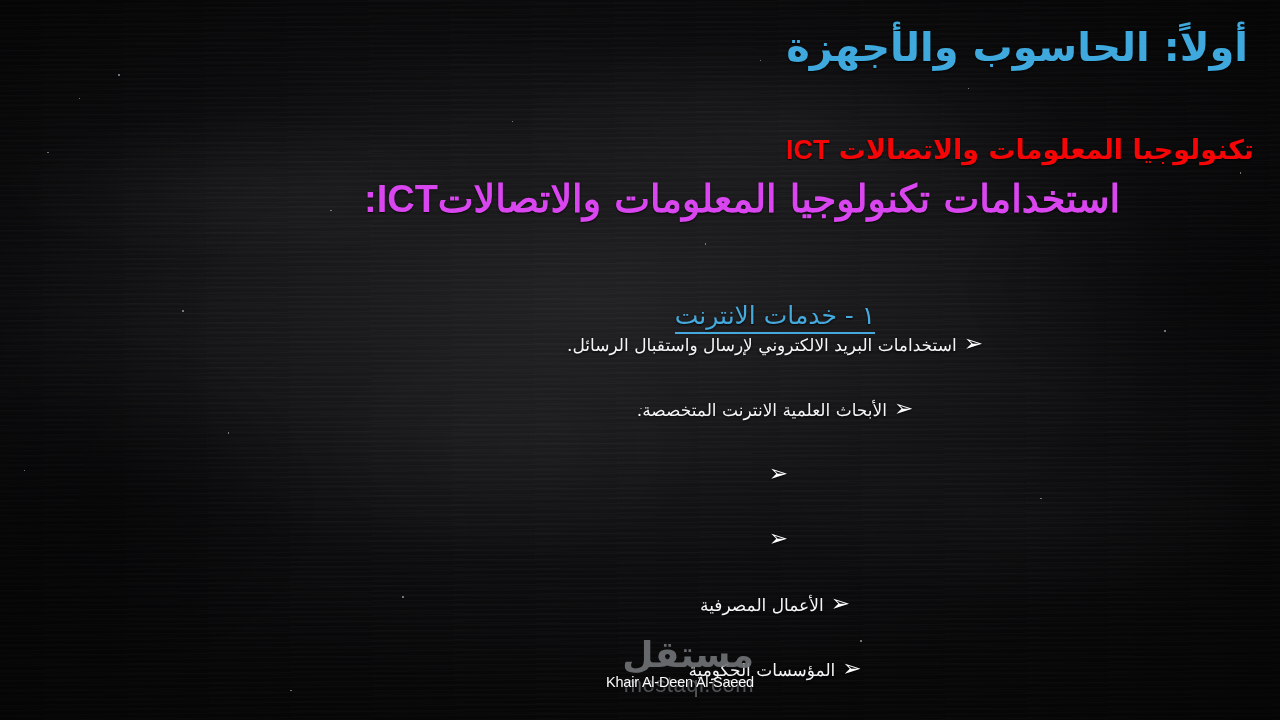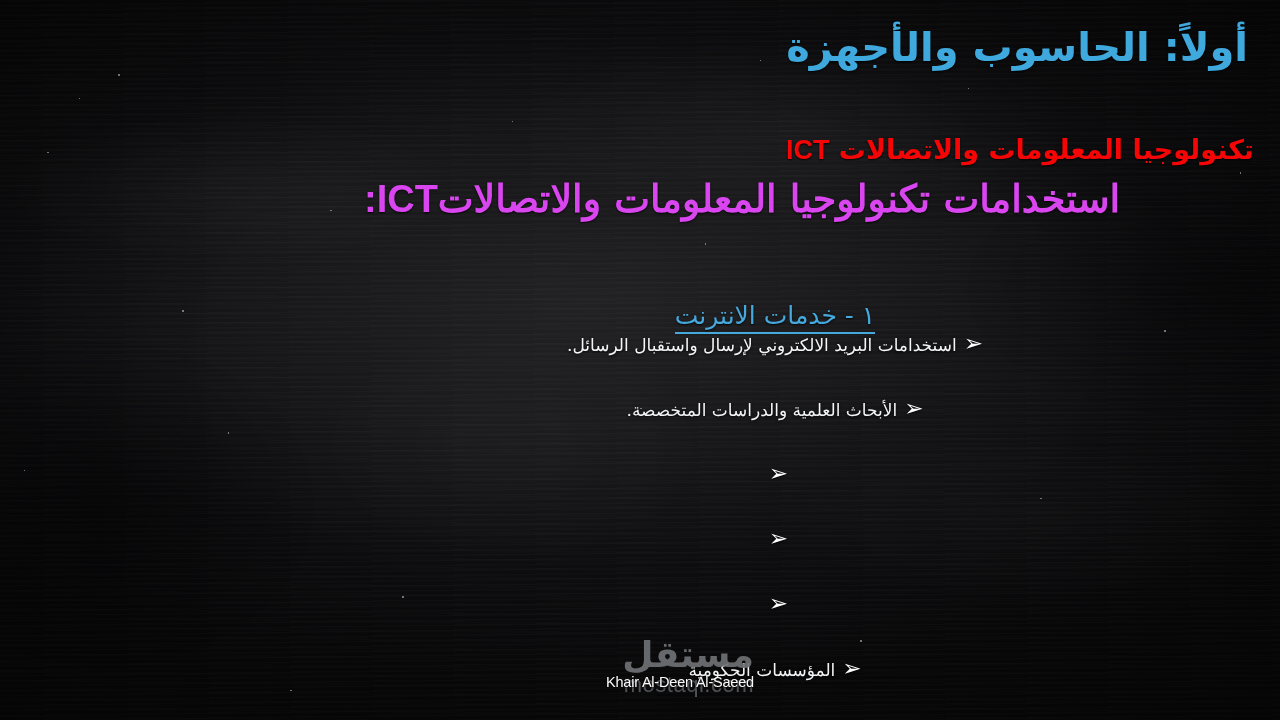--- a/index.html
+++ b/index.html
@@ -250,33 +250,34 @@
 
     <div class="bullets">
 
       <div class="bullet-row">
         <span class="bullet-mark">➢</span>
         <span class="bullet-text">استخدامات البريد الالكتروني لإرسال واستقبال الرسائل.</span>
       </div>
 
       <div class="bullet-row">
         <span class="bullet-mark">➢</span>
-        <span class="bullet-text">الأبحاث العلمية والدراسات المتخصصة.</span>
-      </div>
-
-      <div class="bullet-row">
-        <span class="bullet-mark">➢</span>
-      </div>
-
-      <div class="bullet-row">
-        <span class="bullet-mark">➢</span>
-      </div>
-
-      <div class="bullet-row">
-        <span class="bullet-mark">➢</span>
+        <span class="bullet-text">الأبحاث العلمية الانترنت المتخصصة.</span>
+      </div>
+
+      <div class="bullet-row">
+        <span class="bullet-mark">➢</span>
+      </div>
+
+      <div class="bullet-row">
+        <span class="bullet-mark">➢</span>
+      </div>
+
+      <div class="bullet-row">
+        <span class="bullet-mark">➢</span>
+        <span class="bullet-text">الأعمال المصرفية</span>
       </div>
 
       <div class="bullet-row">
         <span class="bullet-mark">➢</span>
         <span class="bullet-text">المؤسسات الحكومية</span>
       </div>
 
     </div>
 
     <div class="watermark">

